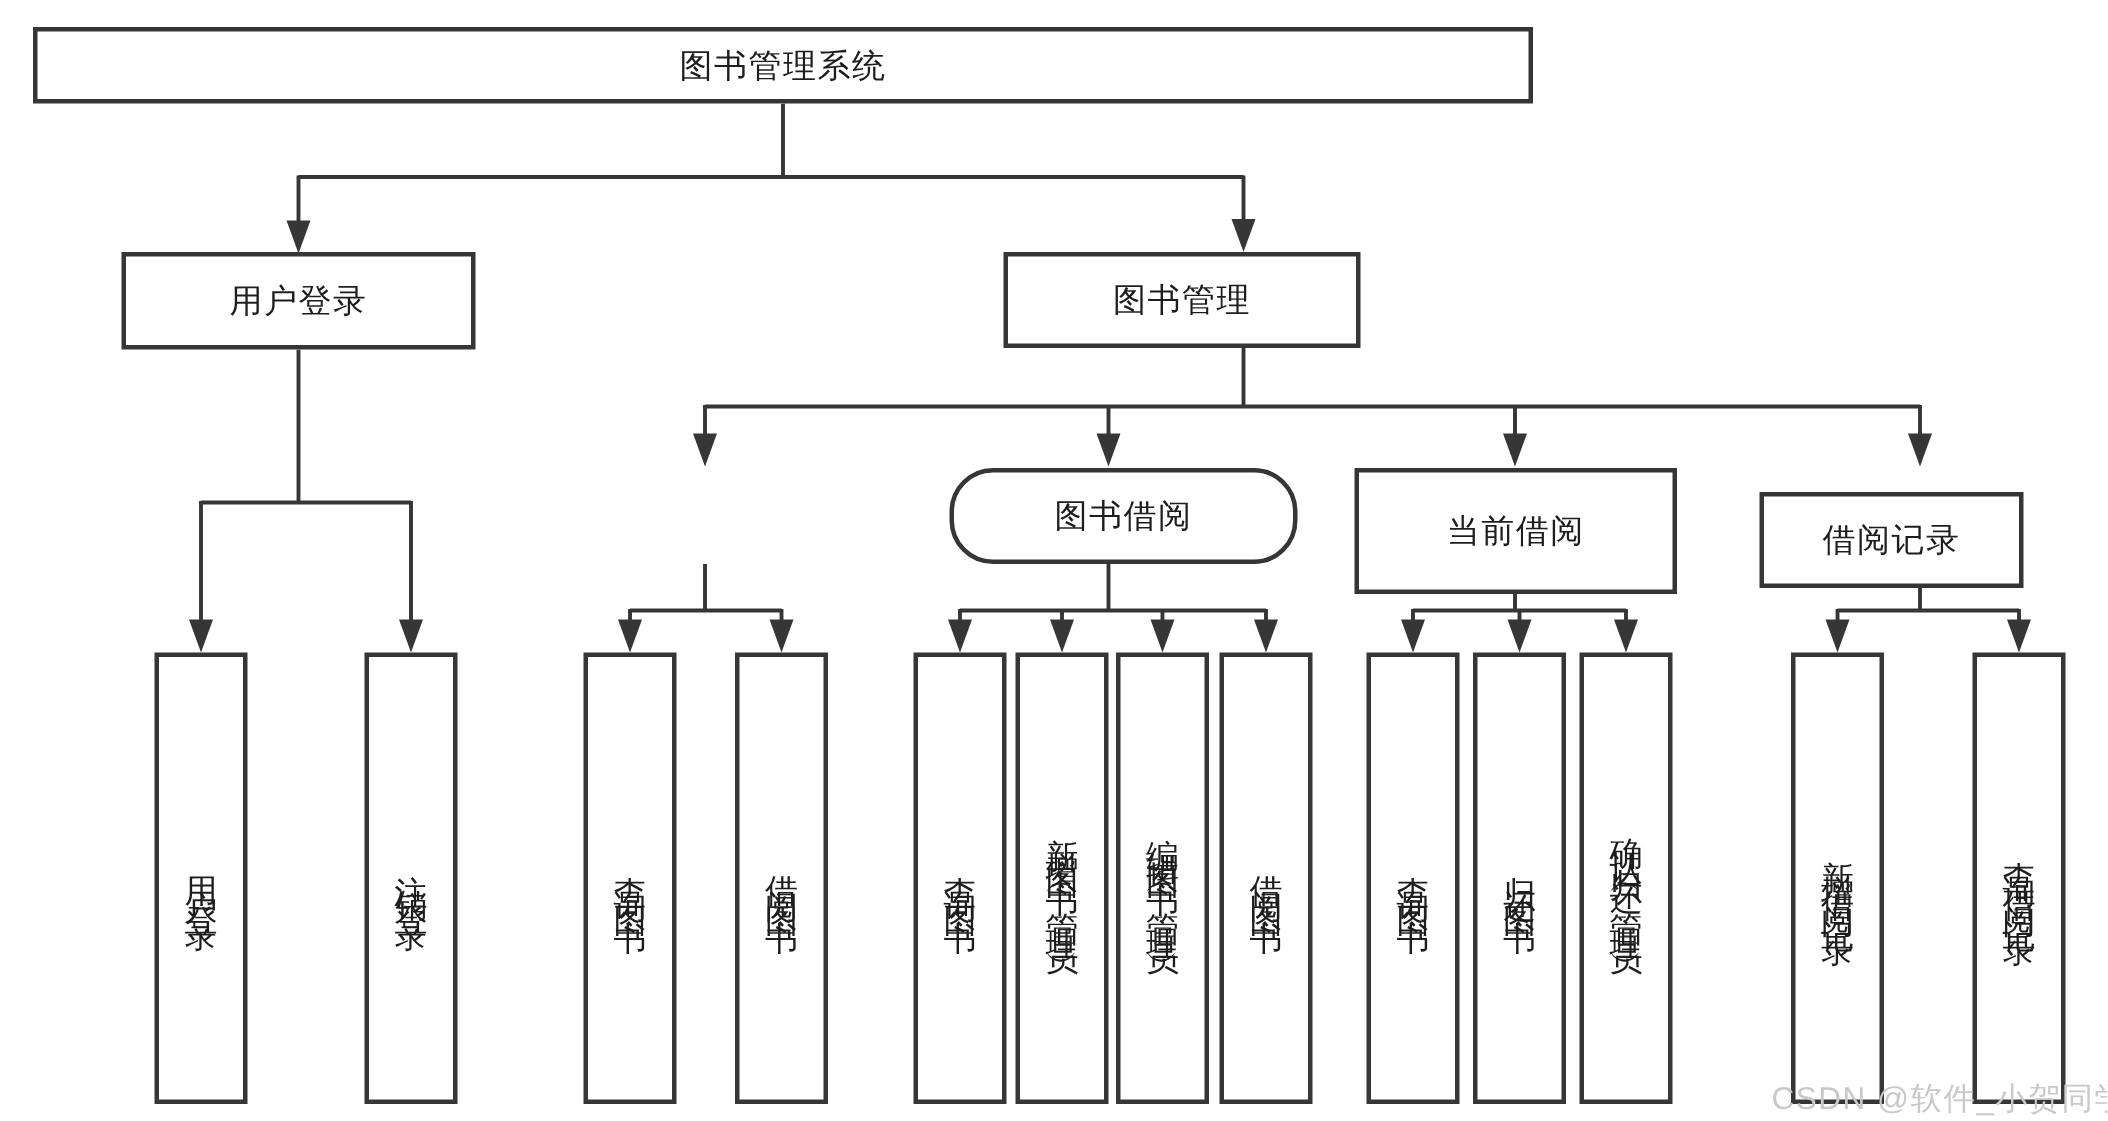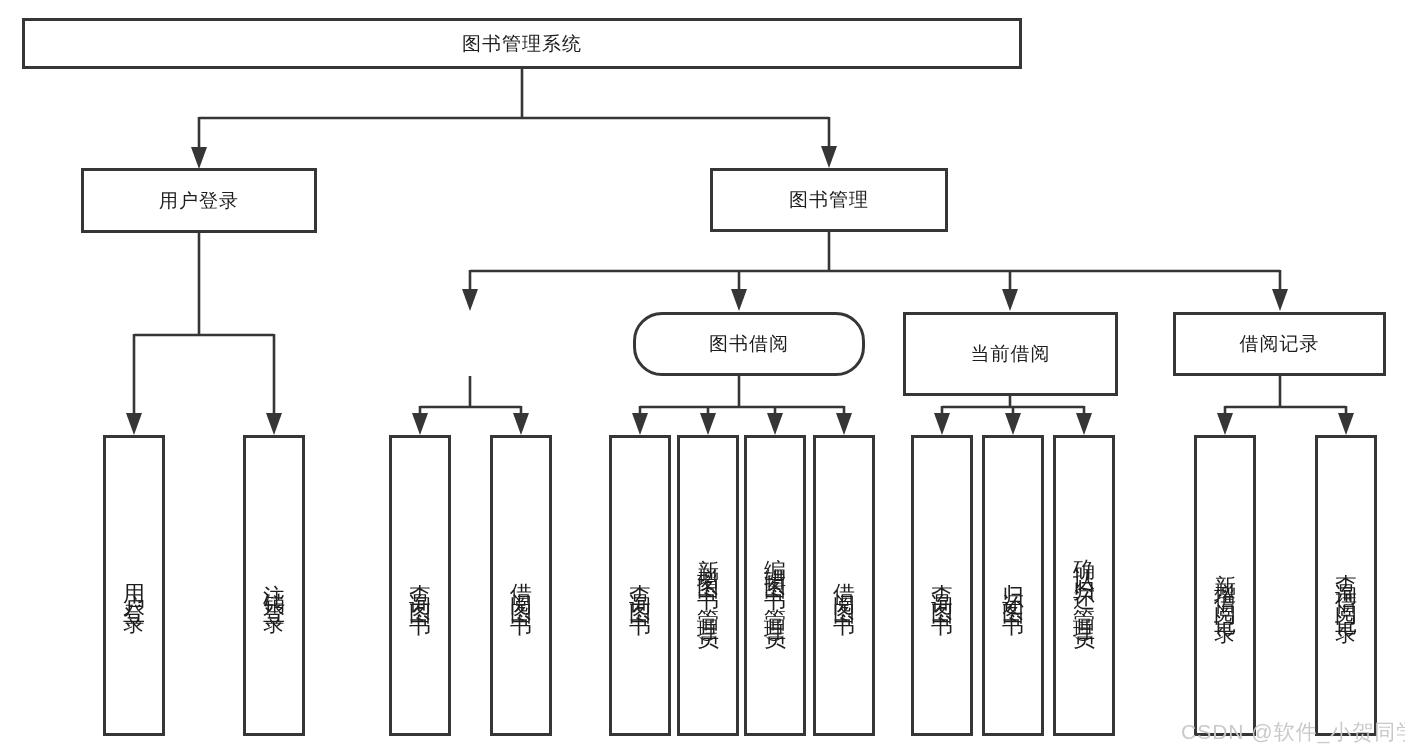--- a/index.html
+++ b/index.html
@@ -26,21 +26,21 @@
     box-sizing: border-box;
     background: #ffffff;
     border: 3px solid #363636;
     display: flex;
     align-items: center;
     justify-content: center;
     color: #1d1d1d;
     z-index: 2;
   }
   .h-node {
-    font-size: 19px;
+    font-size: 22px;
     letter-spacing: 1px;
     white-space: nowrap;
   }
   .v-node {
     writing-mode: vertical-rl;
     text-orientation: mixed;
     font-size: 22px;
     letter-spacing: 10px;
     line-height: 1;
   }
@@ -96,25 +96,25 @@
       <polygon points="1005,413 1021,413 1013,435"></polygon>
       <polygon points="1076,413 1092,413 1084,435"></polygon>
       <polygon points="1217,413 1233,413 1225,435"></polygon>
       <polygon points="1338,413 1354,413 1346,435"></polygon>
     </g>
   </svg>
 
   <div class="node h-node" style="left:22px; top:18px; width:1000px; height:51px;">图书管理系统</div>
 
   <div class="node h-node" style="left:81px; top:168px; width:236px; height:65px;">用户登录</div>
-  <div class="node h-node" style="left:710px; top:168px; width:238px; height:64px;">图书管理</div>
+  <div class="node h-node" style="left:669px; top:168px; width:238px; height:64px;">图书管理</div>
 
   <div class="node h-node" style="left:633px; top:312px; width:232px; height:64px;border-radius:29px;">图书借阅</div>
   <div class="node h-node" style="left:903px; top:312px; width:215px; height:84px;">当前借阅</div>
-  <div class="node h-node" style="left:1173px; top:312px; width:213px; height:64px;">借阅记录</div>
+  <div class="node h-node" style="left:1173px; top:328px; width:176px; height:64px;">借阅记录</div>
 
   <div class="node v-node" style="left:103px; top:435px; width:62px; height:301px;">用户登录</div>
   <div class="node v-node" style="left:243px; top:435px; width:62px; height:301px;">注销登录</div>
 
   <div class="node v-node" style="left:389px; top:435px; width:62px; height:301px;">查询图书</div>
   <div class="node v-node" style="left:490px; top:435px; width:62px; height:301px;">借阅图书</div>
 
   <div class="node v-node" style="left:609px; top:435px; width:62px; height:301px;">查询图书</div>
   <div class="node v-node" style="left:677px; top:435px; width:62px; height:301px;">新增图书（管理员）</div>
   <div class="node v-node" style="left:744px; top:435px; width:62px; height:301px;">编辑图书（管理员）</div>

